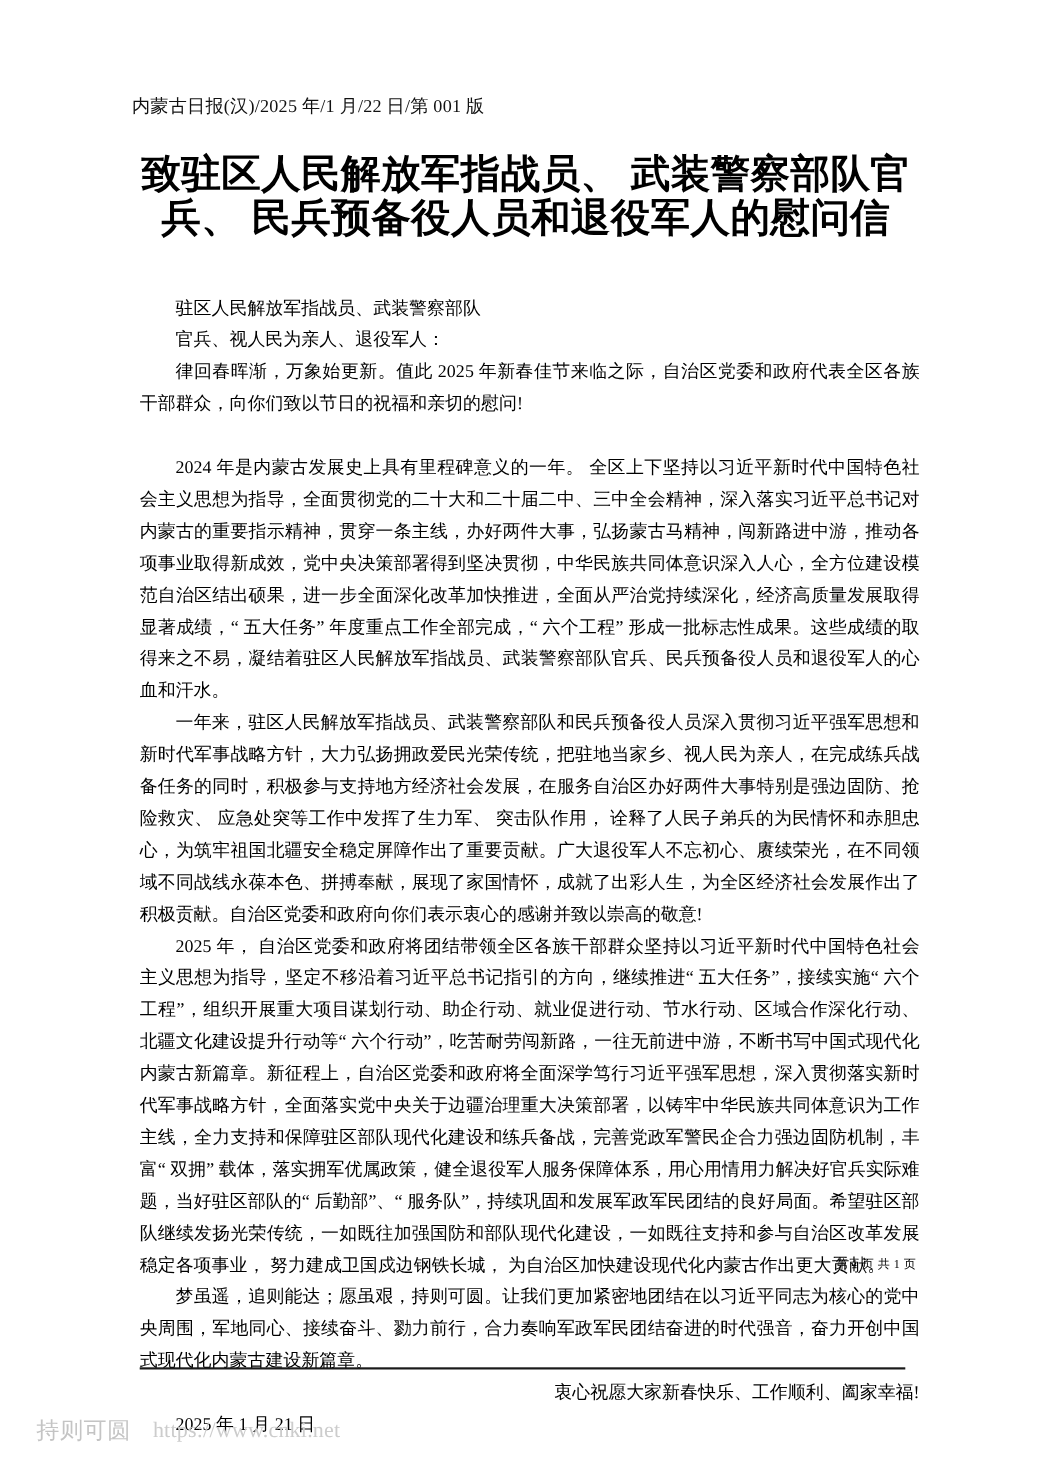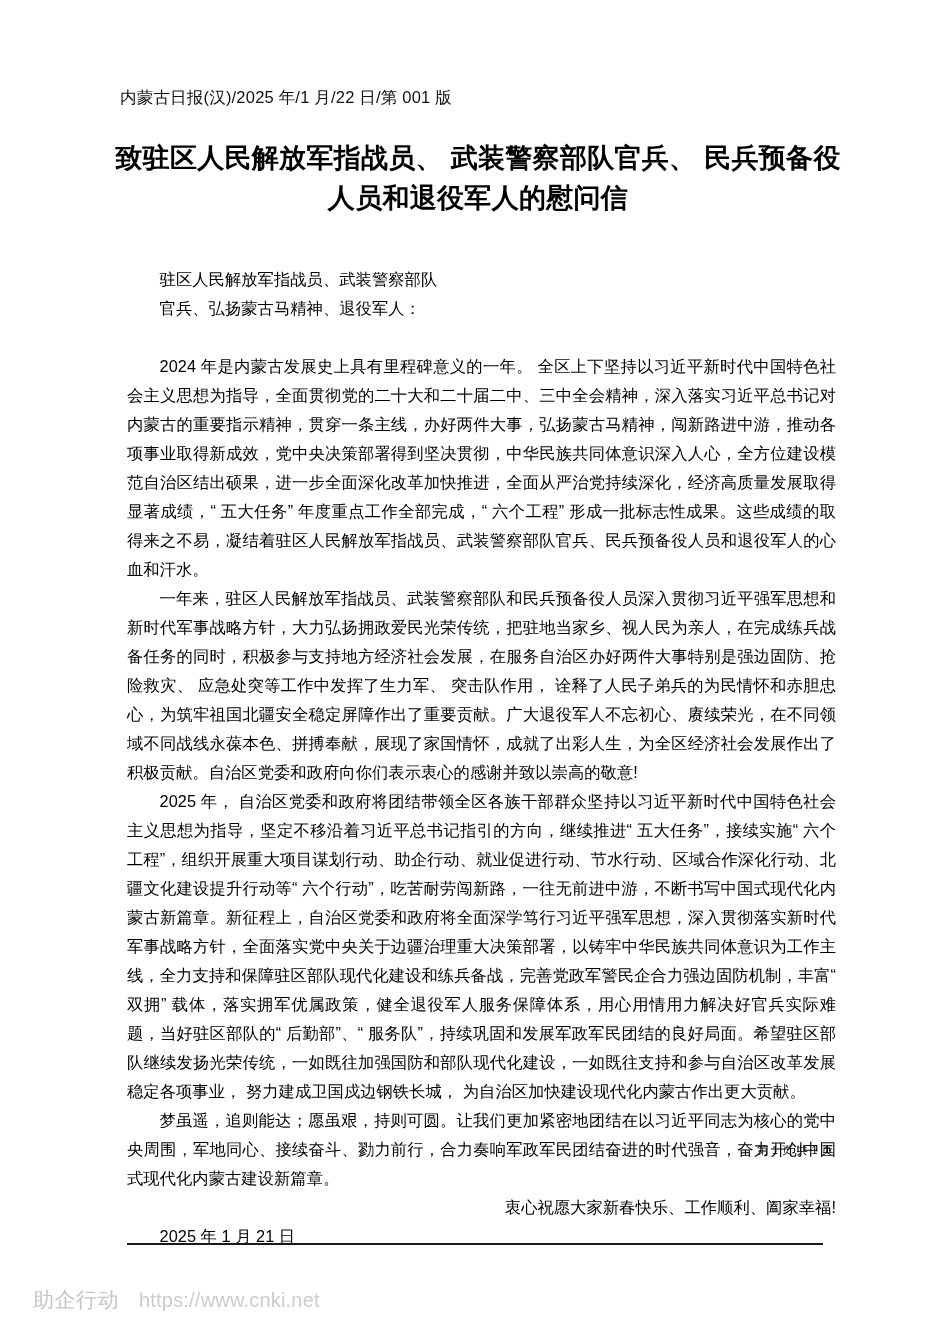--- a/index.html
+++ b/index.html
@@ -17,20 +17,21 @@
   }
 
   .page {
     position: absolute;
     left: 0;
     top: 0;
     width: 950px;
     height: 1344px;
     box-sizing: border-box;
     padding: 10px;
+    font-family: Liberation Serif, serif;
   }
 
   
   .source-line {
     position: absolute;
     left: 120px;
     top: 85px;
     width: 716px;
     font-size: 16.5px;
     line-height: 24px;
@@ -39,21 +40,21 @@
     white-space: nowrap;
   }
 
   
   .doc-title {
     position: absolute;
     left: 113px;
     top: 138px;
     width: 730px;
     text-align: center;
-    font-size: 27px;
+    font-size: 36px;
     line-height: 40px;
     font-weight: 700;
     letter-spacing: 0.3px;
     color: #000;
   }
 
   
   .byline {
     position: absolute;
     left: 113px;
@@ -160,22 +161,23 @@
 
   <div class="source-line">内蒙古日报(汉)/2025 年/1 月/22 日/第 001 版</div>
 
   <div class="doc-title">致驻区人民解放军指战员、 武装警察部队官兵、 民兵预备役人员和退役军人的慰问信</div>
 
 
   <div class="body-block">
 
     <p class="para salut">驻区人民解放军指战员、武装警察部队</p>
 
-    <p class="para salut2">官兵、弘扬蒙古马精神、退役军人：</p>
-
+    <p class="para salut2">官兵、视人民为亲人、退役军人：</p>
+
+    <p class="para indent">律回春晖渐，万象始更新。值此 2025 年新春佳节来临之际，自治区党委和政府代表全区各族干部群众，向你们致以节日的祝福和亲切的慰问!</p>
 
     <div class="spacer-line"></div>
 
     <p class="para indent">2024 年是内蒙古发展史上具有里程碑意义的一年。 全区上下坚持以习近平新时代中国特色社会主义思想为指导，全面贯彻党的二十大和二十届二中、三中全会精神，深入落实习近平总书记对内蒙古的重要指示精神，贯穿一条主线，办好两件大事，弘扬蒙古马精神，闯新路进中游，推动各项事业取得新成效，党中央决策部署得到坚决贯彻，中华民族共同体意识深入人心，全方位建设模范自治区结出硕果，进一步全面深化改革加快推进，全面从严治党持续深化，经济高质量发展取得显著成绩，“ 五大任务” 年度重点工作全部完成，“ 六个工程” 形成一批标志性成果。这些成绩的取得来之不易，凝结着驻区人民解放军指战员、武装警察部队官兵、民兵预备役人员和退役军人的心血和汗水。</p>
 
     <p class="para indent">一年来，驻区人民解放军指战员、武装警察部队和民兵预备役人员深入贯彻习近平强军思想和新时代军事战略方针，大力弘扬拥政爱民光荣传统，把驻地当家乡、视人民为亲人，在完成练兵战备任务的同时，积极参与支持地方经济社会发展，在服务自治区办好两件大事特别是强边固防、抢险救灾、 应急处突等工作中发挥了生力军、 突击队作用， 诠释了人民子弟兵的为民情怀和赤胆忠心，为筑牢祖国北疆安全稳定屏障作出了重要贡献。广大退役军人不忘初心、赓续荣光，在不同领域不同战线永葆本色、拼搏奉献，展现了家国情怀，成就了出彩人生，为全区经济社会发展作出了积极贡献。自治区党委和政府向你们表示衷心的感谢并致以崇高的敬意!</p>
 
     <p class="para indent">2025 年， 自治区党委和政府将团结带领全区各族干部群众坚持以习近平新时代中国特色社会主义思想为指导，坚定不移沿着习近平总书记指引的方向，继续推进“ 五大任务”，接续实施“ 六个工程”，组织开展重大项目谋划行动、助企行动、就业促进行动、节水行动、区域合作深化行动、北疆文化建设提升行动等“ 六个行动”，吃苦耐劳闯新路，一往无前进中游，不断书写中国式现代化内蒙古新篇章。新征程上，自治区党委和政府将全面深学笃行习近平强军思想，深入贯彻落实新时代军事战略方针，全面落实党中央关于边疆治理重大决策部署，以铸牢中华民族共同体意识为工作主线，全力支持和保障驻区部队现代化建设和练兵备战，完善党政军警民企合力强边固防机制，丰富“ 双拥” 载体，落实拥军优属政策，健全退役军人服务保障体系，用心用情用力解决好官兵实际难题，当好驻区部队的“ 后勤部”、“ 服务队”，持续巩固和发展军政军民团结的良好局面。希望驻区部队继续发扬光荣传统，一如既往加强国防和部队现代化建设，一如既往支持和参与自治区改革发展稳定各项事业， 努力建成卫国戍边钢铁长城， 为自治区加快建设现代化内蒙古作出更大贡献。</p>
 
     <p class="para indent">梦虽遥，追则能达；愿虽艰，持则可圆。让我们更加紧密地团结在以习近平同志为核心的党中央周围，军地同心、接续奋斗、勠力前行，合力奏响军政军民团结奋进的时代强音，奋力开创中国式现代化内蒙古建设新篇章。</p>
@@ -186,17 +188,17 @@
 
     <p class="para sign">2025 年 1 月 21 日</p>
 
   </div>
 
   <div class="page-number">第 1 页 共 1 页</div>
 
   <div class="hr-rule"></div>
 
   <div class="watermark">
-    <span class="wm-cn">助企行动</span>
+    <span class="wm-cn">持则可圆</span>
     <span class="wm-url">https://www.cnki.net</span>
   </div>
 
 </div>
 
 </body></html>

